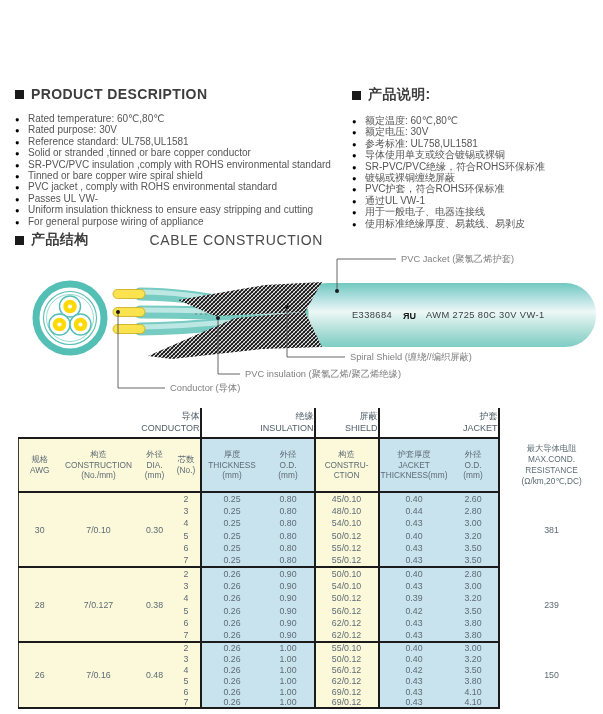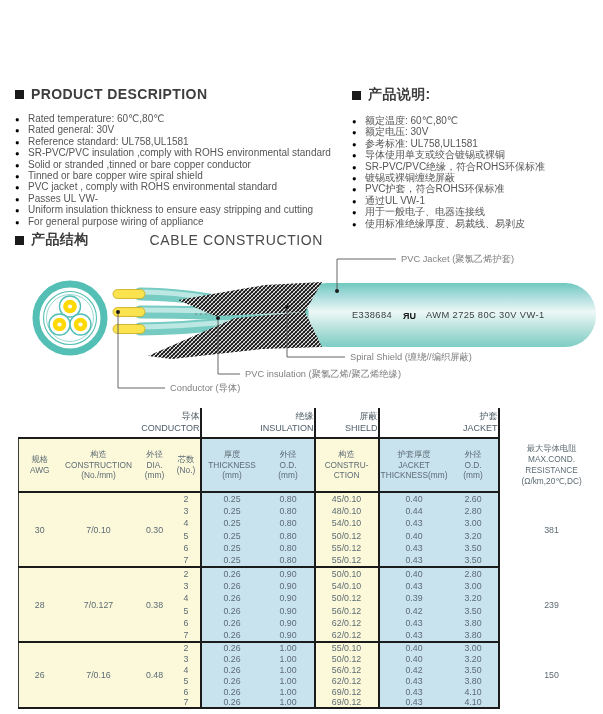--- a/index.html
+++ b/index.html
@@ -50,24 +50,24 @@
 
 <div class="page">
 
   <section class="sec" id="desc-en">
     <h2 class="sec-title">
       <span class="sq"></span>
       <span>PRODUCT DESCRIPTION</span>
     </h2>
     <ul class="bullets" id="desc-en-list">
         <li>Rated temperature: 60℃,80℃</li>
-        <li>Rated general: 30V</li>
+        <li>Rated purpose: 30V</li>
         <li>Reference standard: UL758,UL1581</li>
+        <li>Solid or stranded ,tinned or bare copper conductor</li>
         <li>SR-PVC/PVC insulation ,comply with ROHS environmental standard</li>
-        <li>Solid or stranded ,tinned or bare copper conductor</li>
         <li>Tinned or bare copper wire spiral shield</li>
         <li>PVC jacket , comply with ROHS environmental standard</li>
         <li>Passes UL VW-</li>
         <li>Uniform insulation thickness to ensure easy stripping and cutting</li>
         <li>For general purpose wiring of appliance</li>
       </ul>
   </section>
 
   <section class="sec" id="desc-cn">
     <h2 class="sec-title">

